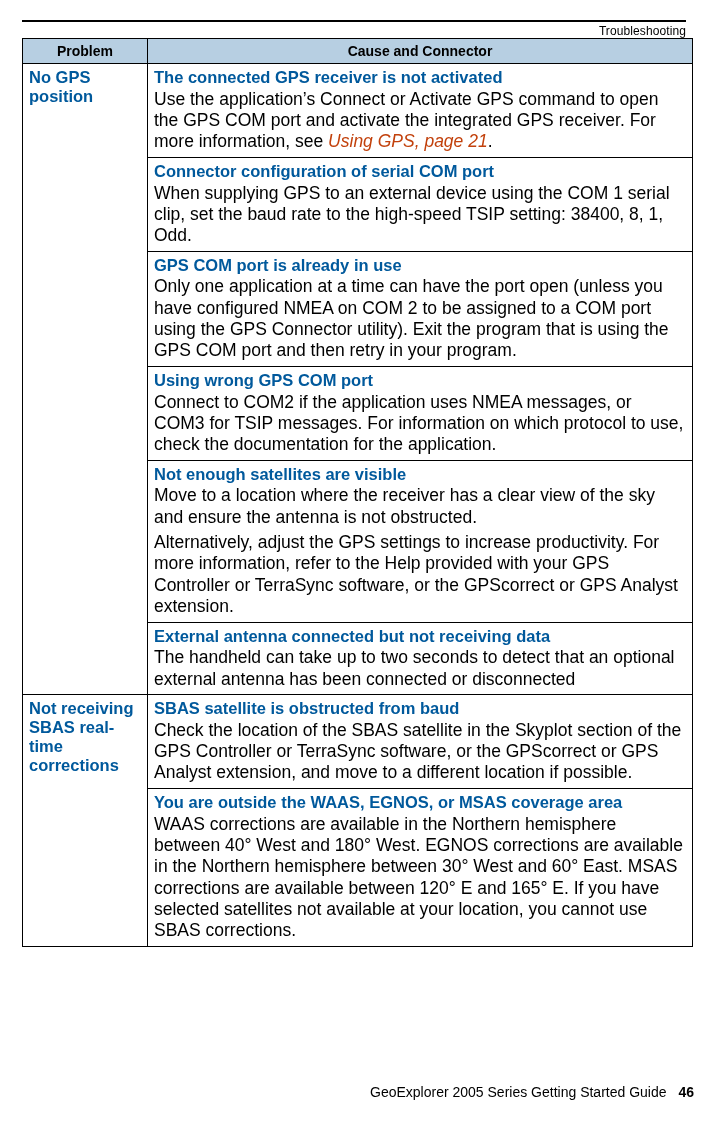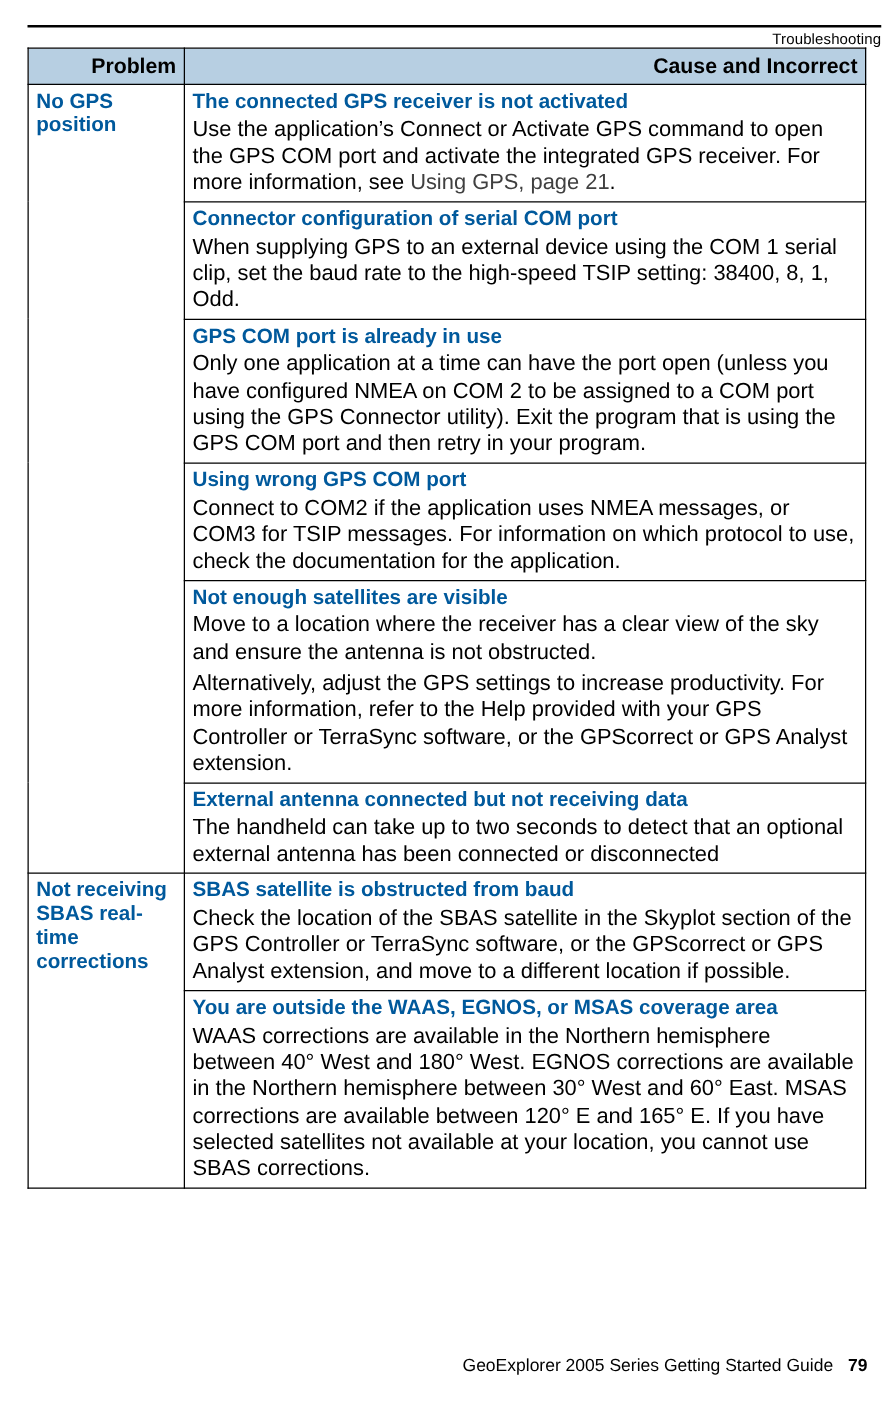--- a/index.html
+++ b/index.html
@@ -7,21 +7,21 @@
     padding: 0;
     font-family: "Myriad Pro", "Segoe UI", Arial, sans-serif;
     color: #000;
     background: #fff;
     width: 714px;
     height: 1122px;
     position: relative;
     box-sizing: border-box;
   }
   .page {
-    padding: 14px 9px 0 22px;
+    padding: 14px 28px 0 22px;
     box-sizing: border-box;
     width: 714px;
   }
   .topline {
     border-top: 2px solid #000;
     margin-top: 6px;
   }
   .running-head {
     text-align: right;
     font-size: 12px;
@@ -44,43 +44,43 @@
   table.trouble col.col-problem { width: 125px; }
   table.trouble col.col-solution { width: 545px; }
   table.trouble th, table.trouble td {
     border: 1px solid #000;
     vertical-align: top;
     padding: 4px 6px 4px 6px;
   }
   table.trouble th {
     background: #b7cfe2;
     font-weight: 800;
-    text-align: right;
-    font-size: 17px;
+    text-align: center;
+    font-size: 14px;
   }
   td.problem {
     color: #00599c;
     font-weight: 800;
     font-size: 16.5px;
     line-height: 1.15;
   }
   .cause-title {
     color: #00599c;
     font-weight: 800;
     font-size: 16.5px;
     line-height: 1.2;
   }
   .cause-body {
     font-size: 17.5px;
     line-height: 1.22;
     margin-top: 1px;
   }
   .cause-body p { margin: 0 0 4px 0; }
   .cause-body p:last-child { margin-bottom: 0; }
-  .link { color: #404040; }
+  .link { color: #c2410c; font-style: italic; }
   .footer {
     position: absolute;
     bottom: 22px;
     right: 20px;
     font-size: 14px;
   }
   .footer .guide { font-style: normal; }
   .footer .pagenum { font-weight: 800; margin-left: 8px; }
 </style>
 </head>
@@ -92,21 +92,21 @@
 
 
   <table class="trouble">
     <colgroup>
       <col class="col-problem">
       <col class="col-solution">
     </colgroup>
     <thead>
       <tr>
         <th>Problem</th>
-        <th>Cause and Incorrect</th>
+        <th>Cause and Connector</th>
       </tr>
     </thead>
     <tbody>
 
       <tr>
         <td class="problem" rowspan="6">No GPS position</td>
         <td>
           <div class="cause-title">The connected GPS receiver is not activated</div>
           <div class="cause-body">
             <p>
@@ -173,14 +173,14 @@
               <p>WAAS corrections are available in the Northern hemisphere between 40° West and 180° West. EGNOS corrections are available in the Northern hemisphere between 30° West and 60° East. MSAS corrections are available between 120° E and 165° E. If you have selected satellites not available at your location, you cannot use SBAS corrections.</p>
             </div>
         </td>
       </tr>
     </tbody>
   </table>
 </div>
 
 <div class="footer">
   <span class="guide">GeoExplorer 2005 Series Getting Started Guide</span>
-  <span class="pagenum">79</span>
+  <span class="pagenum">46</span>
 </div>
 
 </body></html>

